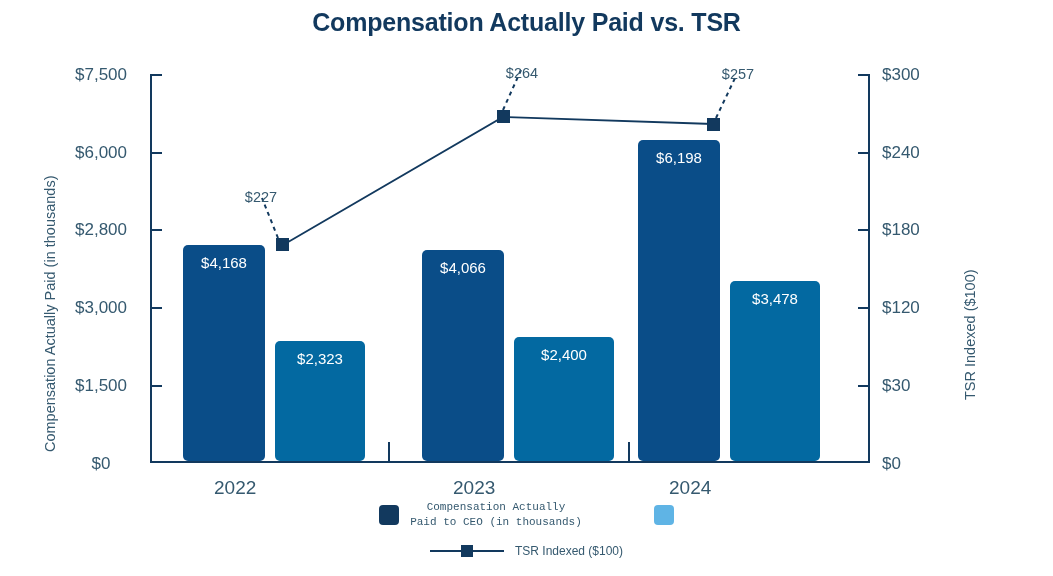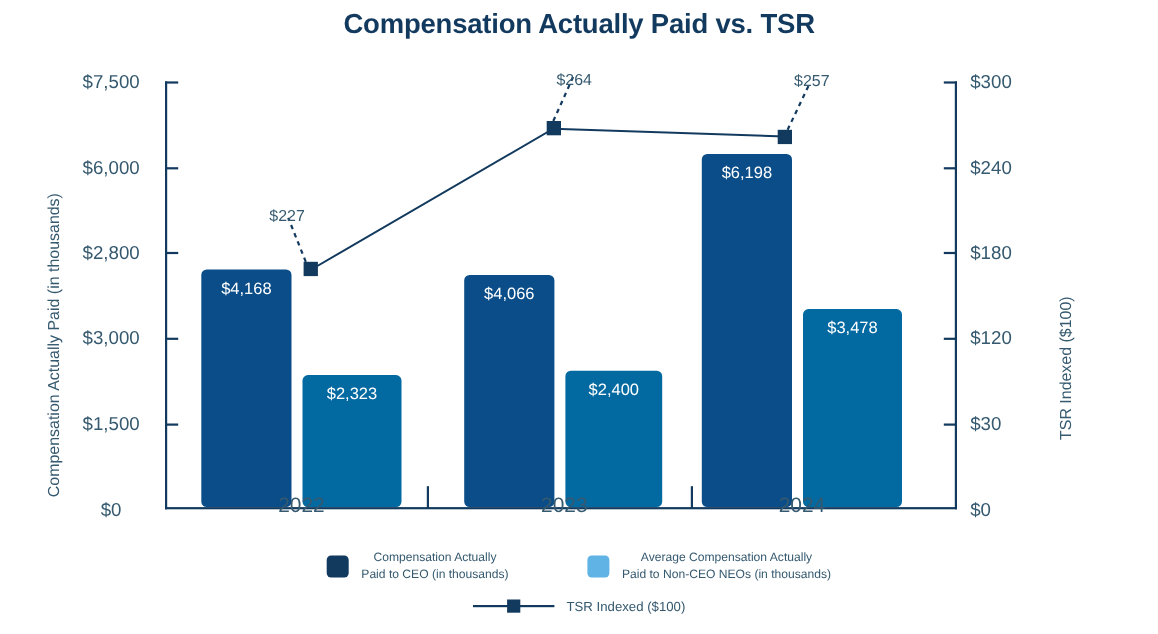--- a/index.html
+++ b/index.html
@@ -107,24 +107,23 @@
     width: 100%;
     text-align: center;
     font-size: 15px;
     color: #ffffff;
     white-space: nowrap;
   }
 
   
   .cat-label {
     position: absolute;
-    top: 375px;
+    top: 403px;
     font-size: 19px;
     color: #35596f;
-    text-align: center;
     width: 120px;
   }
 
   
   #tsr-svg {
     position: absolute;
     left: 0; top: 0;
     width: 720px; height: 389px;
     overflow: visible;
     pointer-events: none;
@@ -143,21 +142,21 @@
     position: absolute;
     left: 0;
     top: 500px;
     width: 1053px;
   }
   .legend-row {
     display: flex;
     justify-content: center;
     align-items: center;
   }
-  .legend-row.row1 { gap: 72px; }
+  .legend-row.row1 { gap: 72px; font-family: Liberation Mono, monospace; }
   .legend-row.row2 { margin-top: 11px; }
   .legend-item {
     display: flex;
     align-items: center;
     gap: 11px;
   }
   .swatch {
     width: 20px;
     height: 20px;
     border-radius: 4px;
@@ -240,21 +239,21 @@
     <div class="bar dark" style="left:33px;  width:82px; height:216px;">
       <span class="bar-label">$4,168</span>
     </div>
     <div class="bar light" style="left:125px; width:90px; height:120px;">
       <span class="bar-label">$2,323</span>
     </div>
 
     <div class="bar dark" style="left:272px; width:82px; height:211px;">
       <span class="bar-label">$4,066</span>
     </div>
-    <div class="bar light" style="left:364px; width:88px; height:124px;">
+    <div class="bar light" style="left:364px; width:100px; height:124px;">
       <span class="bar-label">$2,400</span>
     </div>
 
     <div class="bar dark" style="left:488px; width:82px; height:321px;">
       <span class="bar-label">$6,198</span>
     </div>
     <div class="bar light" style="left:580px; width:90px; height:180px;">
       <span class="bar-label">$3,478</span>
     </div>
 
@@ -281,24 +280,20 @@
     <div class="legend-row row1">
       <div class="legend-item">
         <div class="swatch dark"></div>
         <div class="legend-text">
           <div>Compensation Actually</div>
           <div>Paid to CEO (in thousands)</div>
         </div>
       </div>
       <div class="legend-item">
         <div class="swatch light"></div>
-        <div class="legend-text">
-          <div>Average Compensation Actually</div>
-          <div>Paid to Non-CEO NEOs (in thousands)</div>
-        </div>
       </div>
     </div>
     <div class="legend-row row2">
       <div class="legend-item">
         <div class="line-swatch">
           <div class="lsline"></div>
           <div class="lsmark"></div>
         </div>
         <div class="legend-text single">TSR Indexed ($100)</div>
       </div>

